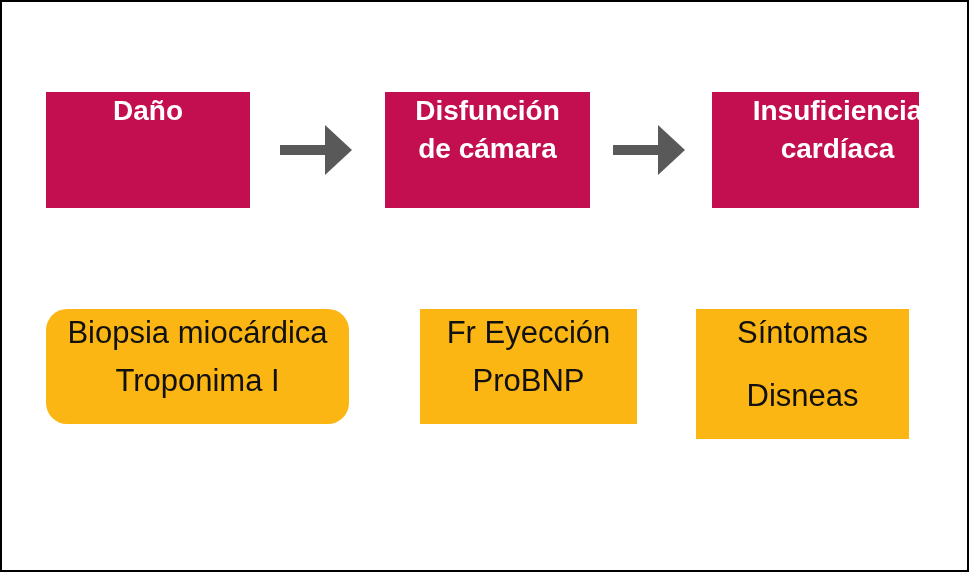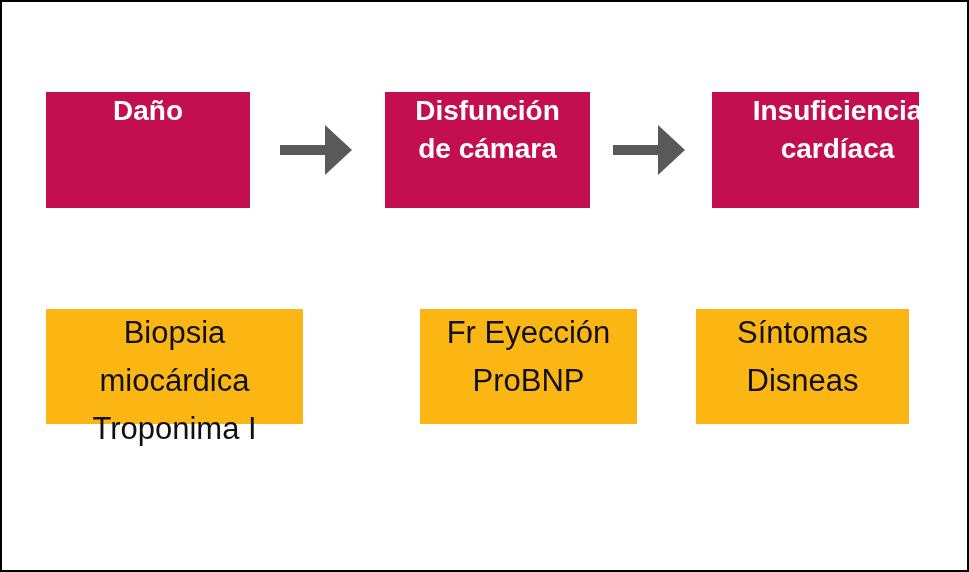--- a/index.html
+++ b/index.html
@@ -58,23 +58,23 @@
   
   .s1 { left: 44px;  top: 90px; width: 204px; height: 116px; }
   .s2 { left: 383px; top: 90px; width: 205px; height: 116px; }
   .s3 { left: 710px; top: 90px; width: 207px; height: 116px; padding-left: 44px; }
 
   
   .a1 { left: 278px; top: 123px; }
   .a2 { left: 611px; top: 123px; }
 
   
-  .m1 { left: 44px;  top: 307px; width: 257px; height: 115px; }
+  .m1 { left: 44px;  top: 307px; width: 303px; height: 115px; border-radius: 21px; }
   .m2 { left: 418px; top: 307px; width: 217px; height: 115px; }
-  .m3 { left: 694px; top: 307px; width: 213px; height: 115px; }
+  .m3 { left: 694px; top: 307px; width: 213px; height: 130px; gap: 15px; }
 </style>
 </head>
 <body>
 
 <div class="canvas">
 
   <div class="box stage s1">
     <span>Daño</span>
   </div>
 

